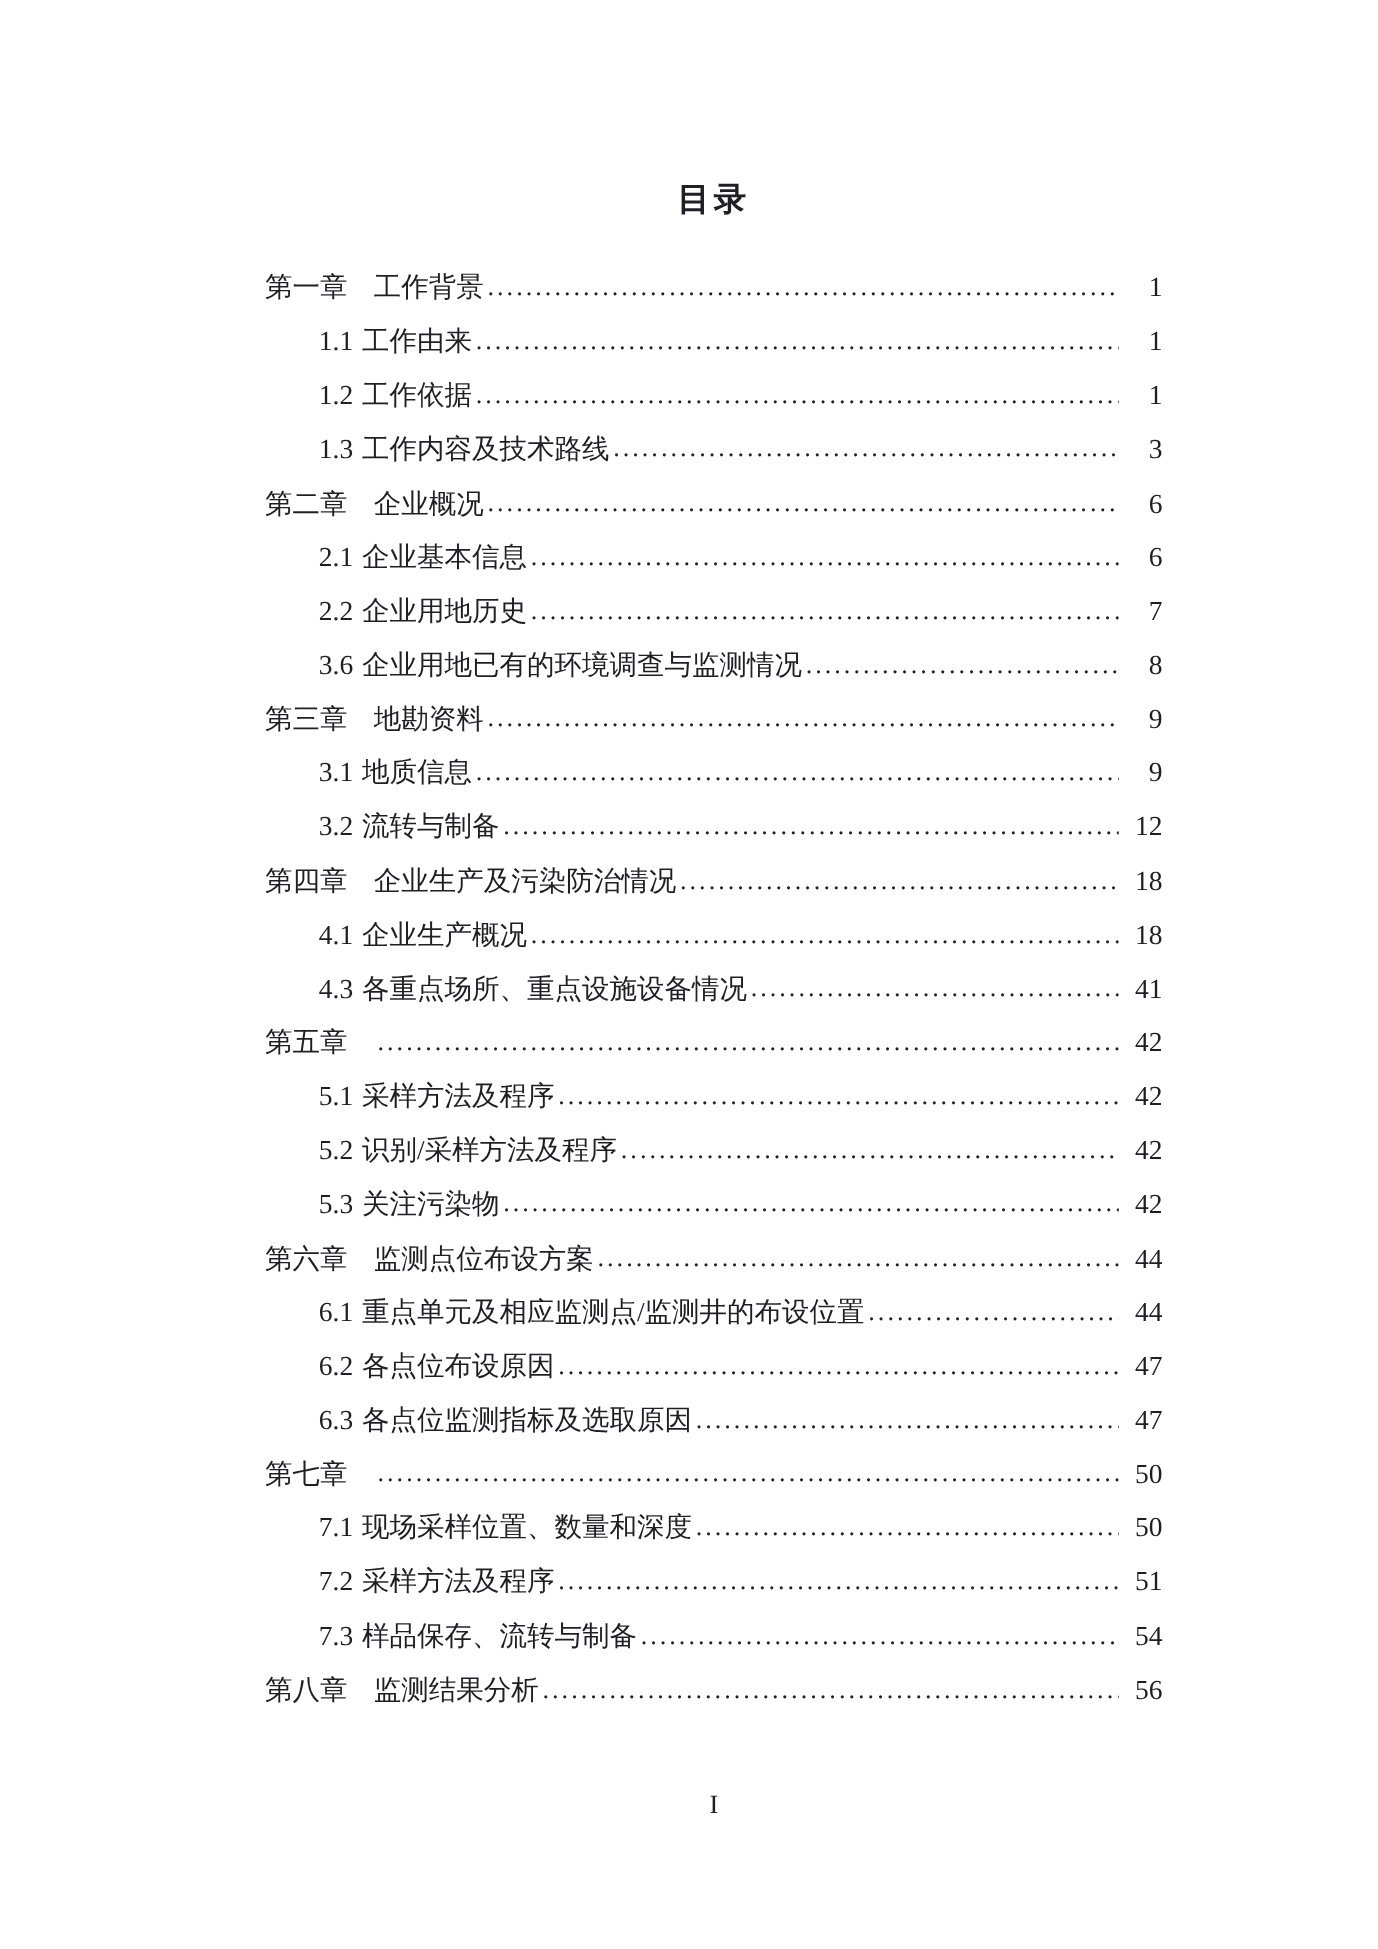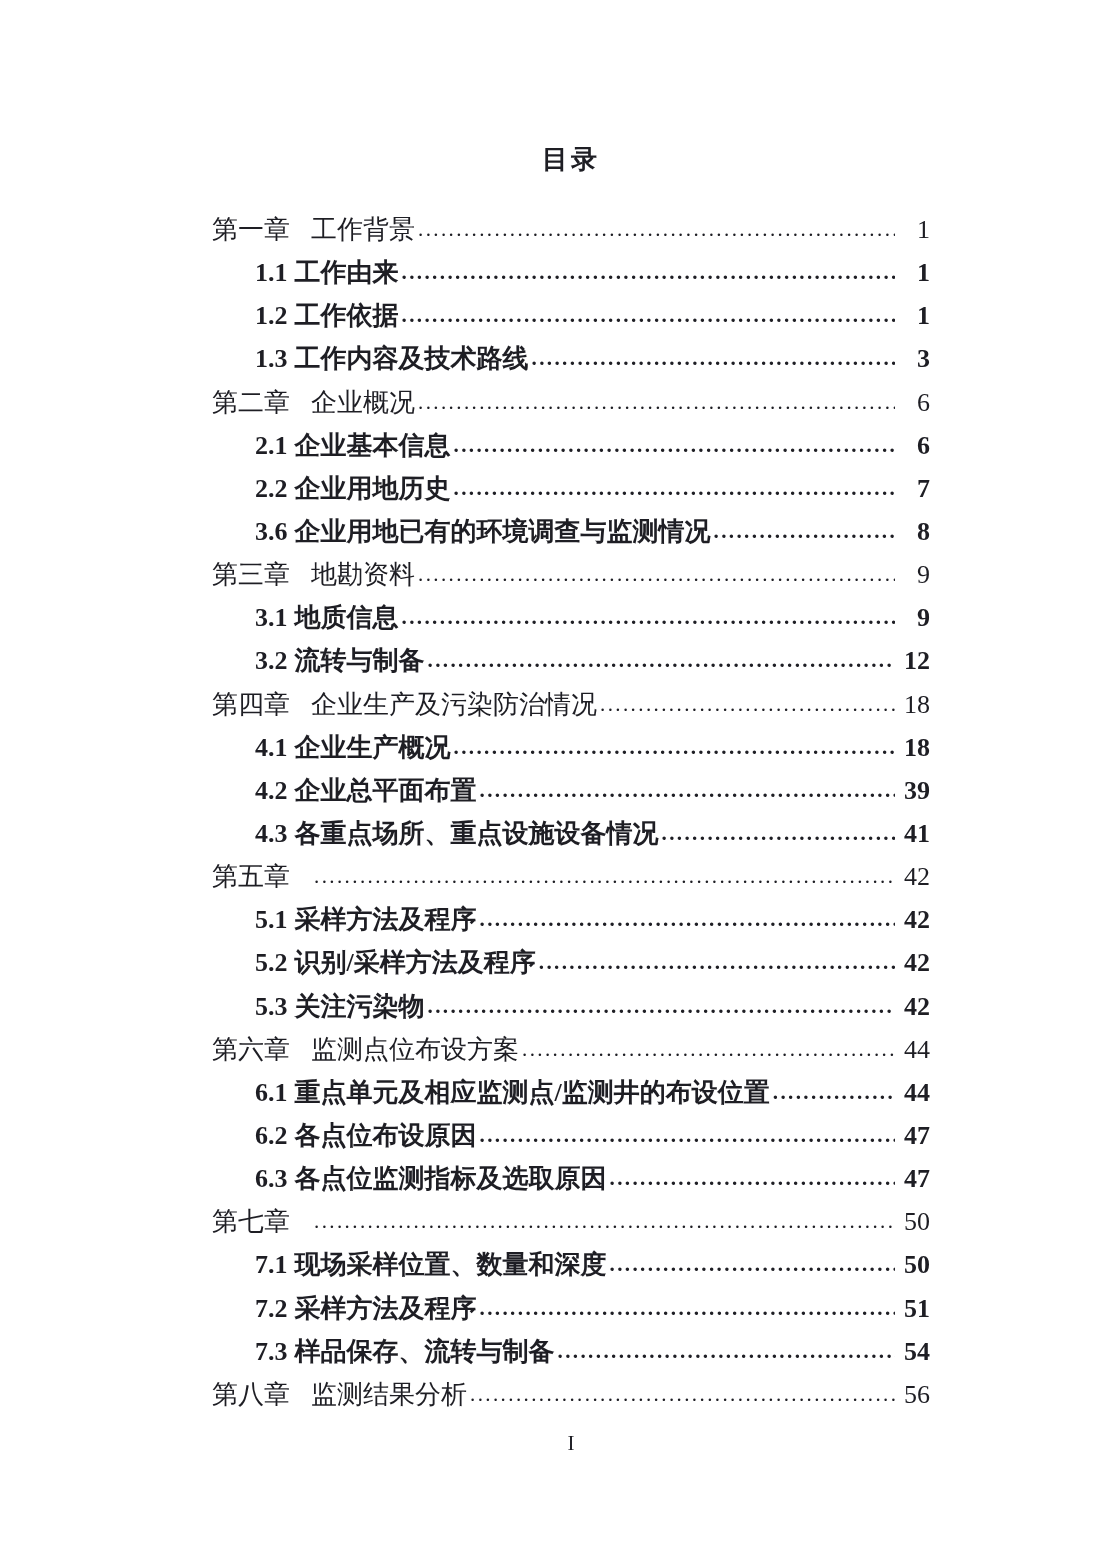--- a/index.html
+++ b/index.html
@@ -30,26 +30,25 @@
     position: absolute;
     top: 208px;
     left: 212px;
     width: 718px;
   }
   .toc-row {
     display: flex;
     align-items: flex-start;
     height: 43.15px;
     line-height: 43.15px;
-    font-size: 26px;
+    font-size: 22px;
     white-space: nowrap;
   }
   .toc-row.level-2 {
     padding-left: 43px;
-    font-weight: bold;
   }
   .entry-num {
     flex: none;
   }
   .level-1 .entry-num {
     margin-right: 21px;
   }
   .level-2 .entry-num {
     margin-right: 7px;
   }
@@ -162,26 +161,20 @@
     <span class="leader"></span>
     <span class="page-num">18</span>
   </div>
     <div class="toc-row level-2">
     <span class="entry-num">4.1</span>
     <span class="entry-title">企业生产概况</span>
     <span class="leader"></span>
     <span class="page-num">18</span>
   </div>
     <div class="toc-row level-2">
-    <span class="entry-num">4.2</span>
-    <span class="entry-title">企业总平面布置</span>
-    <span class="leader"></span>
-    <span class="page-num">39</span>
-  </div>
-    <div class="toc-row level-2">
     <span class="entry-num">4.3</span>
     <span class="entry-title">各重点场所、重点设施设备情况</span>
     <span class="leader"></span>
     <span class="page-num">41</span>
   </div>
     <div class="toc-row level-1">
     <span class="entry-num">第五章</span>
     <span class="leader"></span>
     <span class="page-num">42</span>
   </div>

